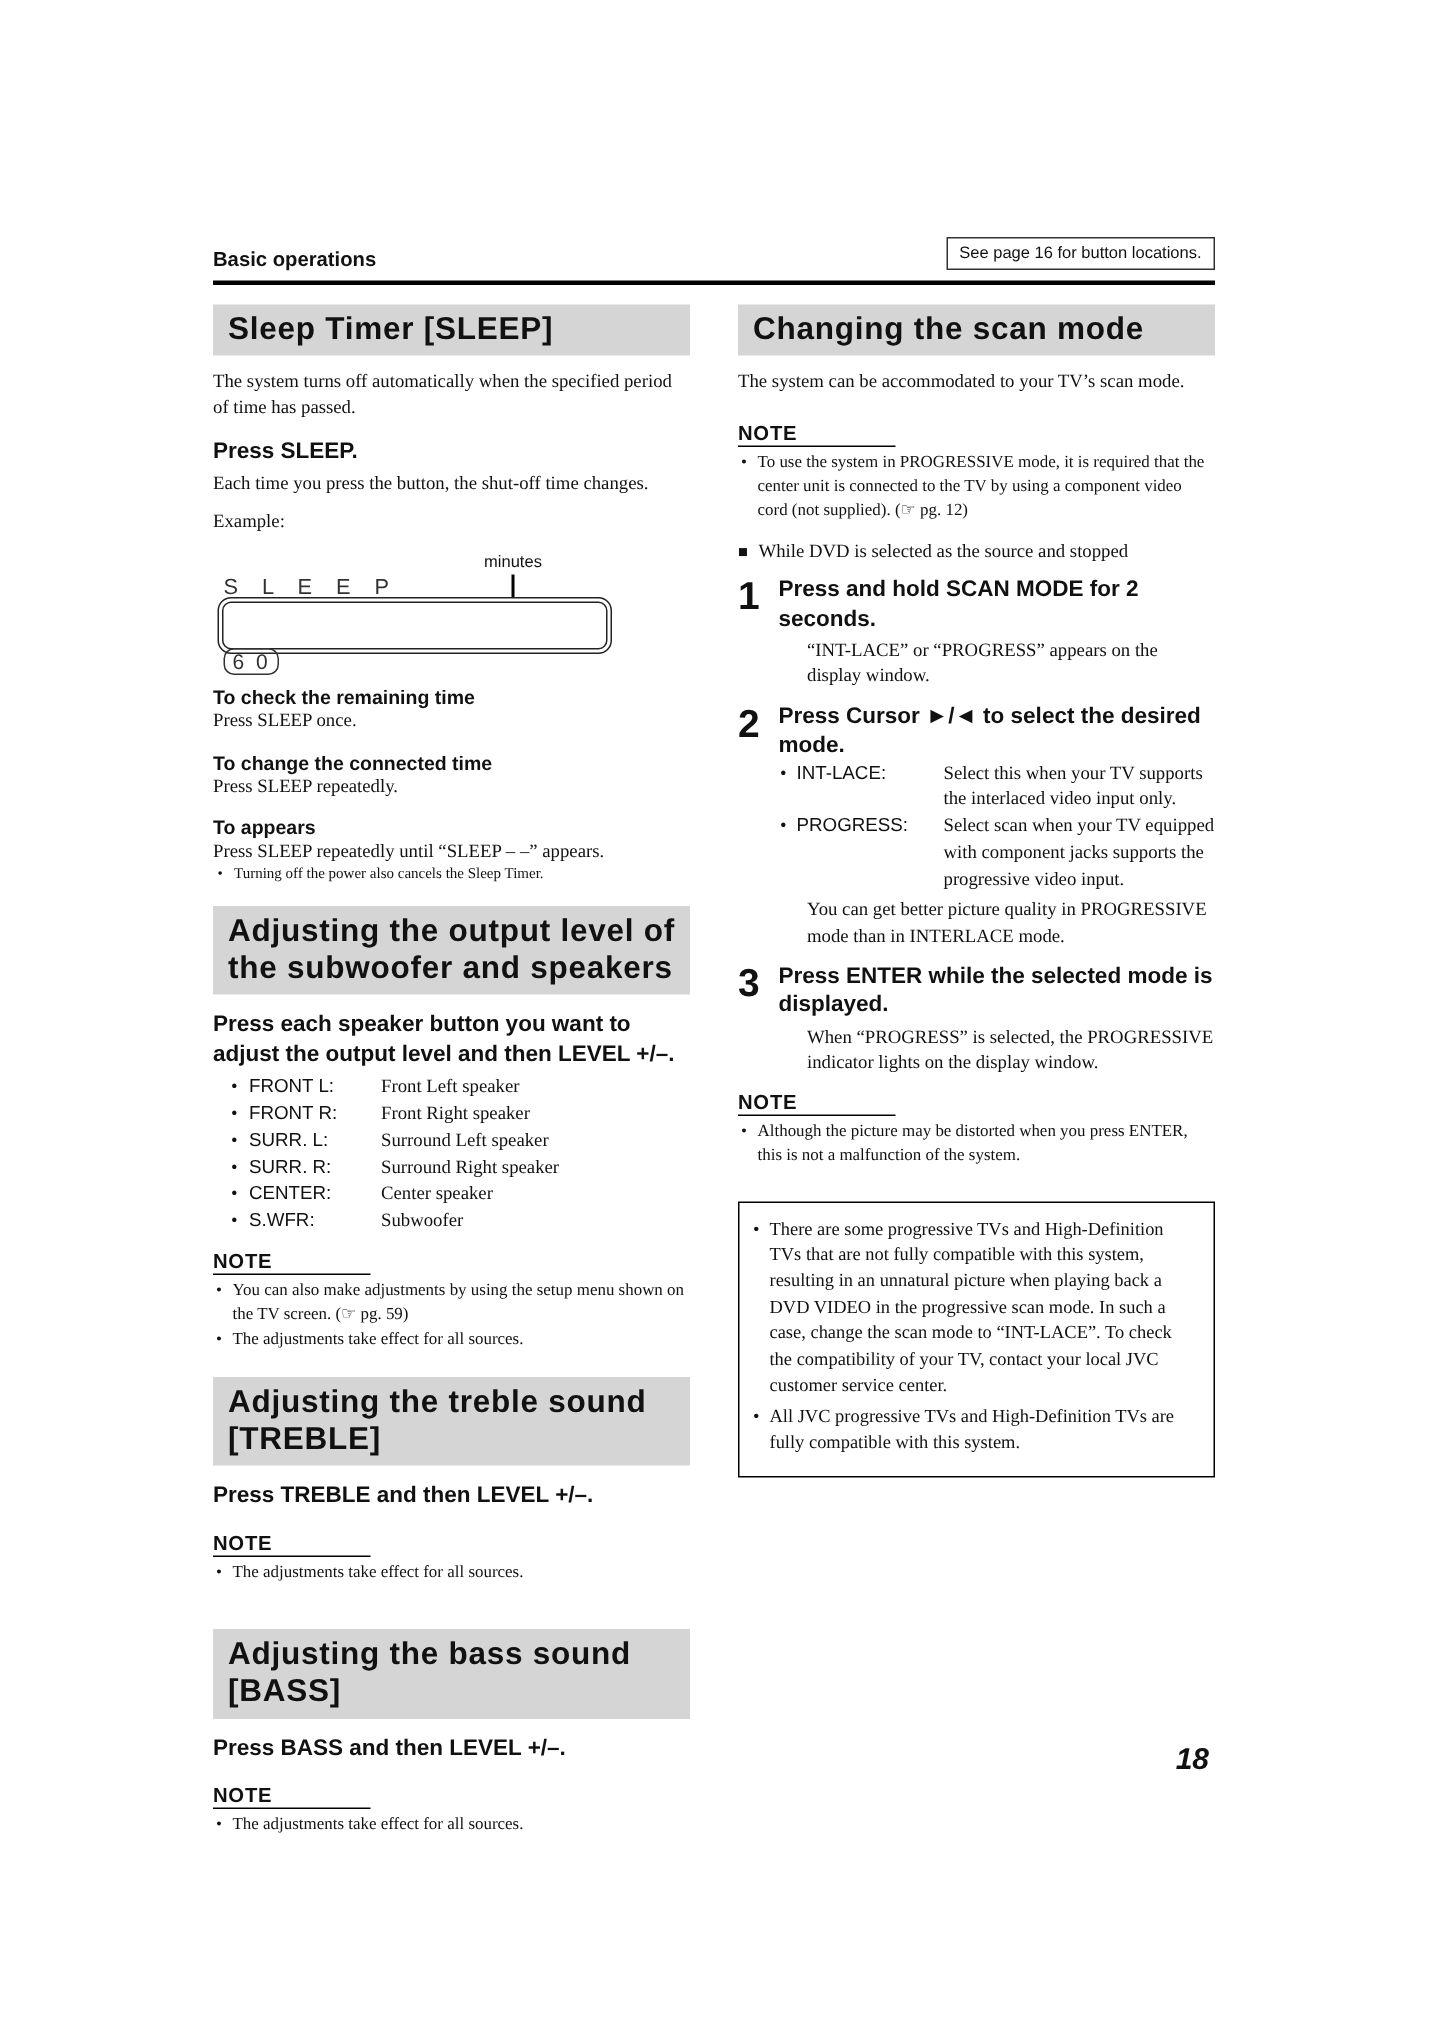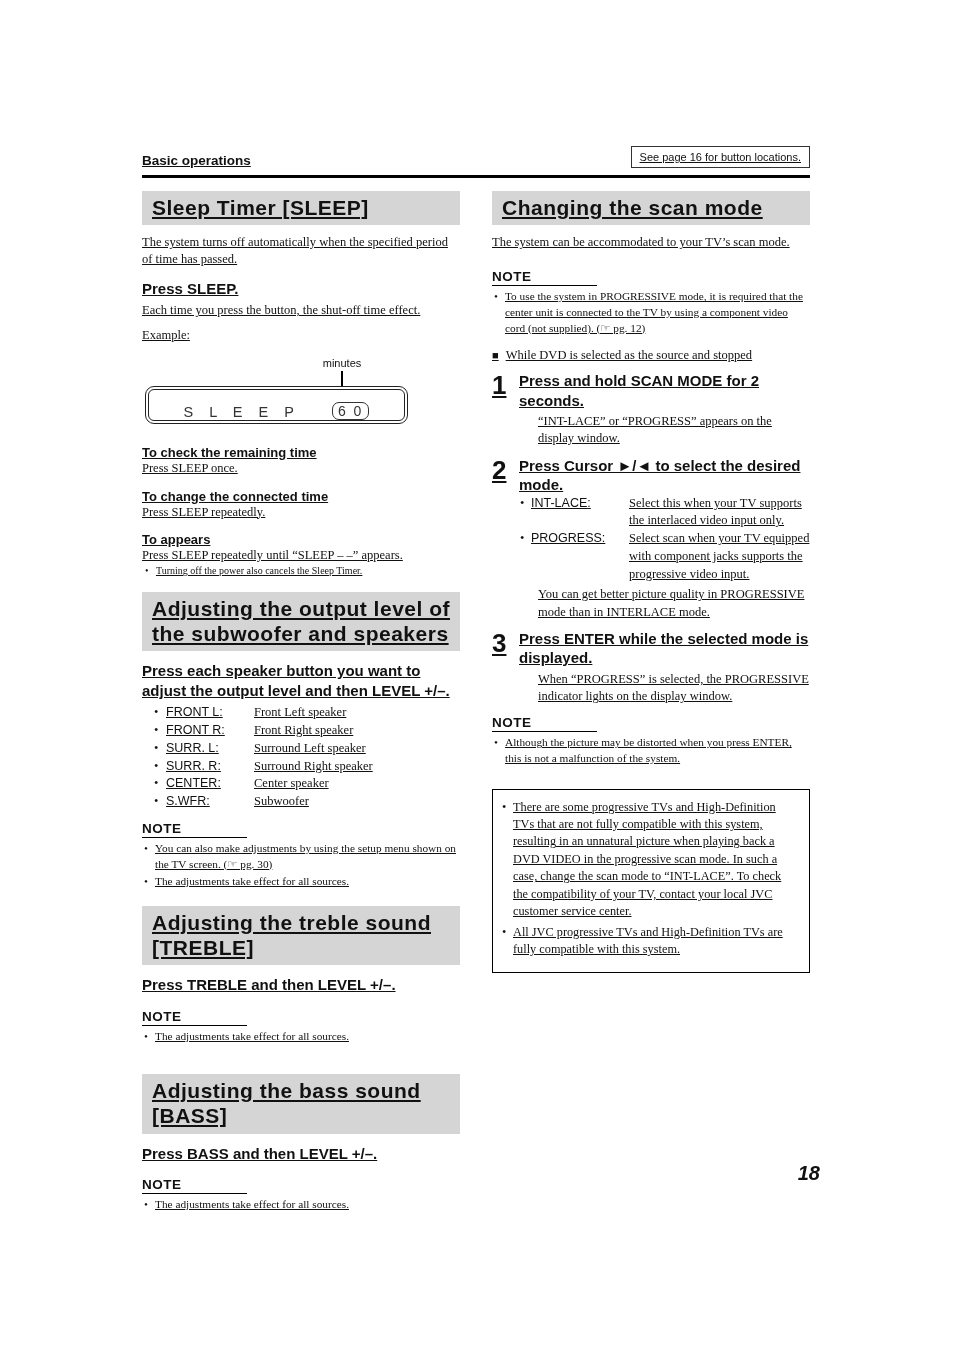--- a/index.html
+++ b/index.html
@@ -2,21 +2,21 @@
 <html><head>
 <meta charset="utf-8">
 <style>
   * { margin:0; padding:0; box-sizing:border-box; }
   html,body { background:#ffffff; }
   body {
     width:954px; height:1351px; position:relative;
     font-family:"Liberation Serif", serif;
     color:#111;
   }
-  .page { position:absolute; left:142px; top:146px; width:668px;text-decoration:underline; }
+  .page { position:absolute; left:142px; top:158px; width:668px; }
 
   
   .hdr { display:flex; justify-content:space-between; align-items:flex-end; }
   .hdr-title { font-family:"Liberation Sans", sans-serif; font-weight:bold; font-size:13.5px; }
   .ref-box { border:1px solid #333; font-family:"Liberation Sans", sans-serif; font-size:11px; padding:4px 8px; }
   .rule { height:3px; background:#000; margin-top:7px; }
 
   
   .cols { display:flex; gap:32px; margin-top:13px; }
   .col { width:318px; }
@@ -57,64 +57,64 @@
   .defrow .ddesc { flex:1; }
 
   
   .diagram { position:relative; height:76px; margin-top:12px; }
   .minutes { position:absolute; left:152px; top:0; width:96px; text-align:center;
              font-family:"Liberation Sans", sans-serif; font-size:11px; }
   .pointer { position:absolute; left:199px; top:14px; width:1.5px; height:15px; background:#000; }
   .disp-outer { position:absolute; left:3px; top:29px; width:263px; height:38px;
                 border:1.5px solid #222; border-radius:9px; padding:2px; }
   .disp-inner { width:100%; height:100%; border:1px solid #222; border-radius:6px;
-                display:flex; align-items:flex-end; justify-content:center; gap:32px;
-                font-family:"Liberation Sans", sans-serif; }
+                display:flex; align-items:flex-start; justify-content:center; gap:32px;
+                font-family:"Liberation Sans", sans-serif;flex-direction:column; }
   .disp-text { font-size:14.5px; letter-spacing:6px; color:#333; }
   .disp-val { border:1.5px solid #333; border-radius:7px; padding:0 5px; font-size:14px;
               letter-spacing:2px; color:#333; }
 
   
   .cond { font-size:12.5px; margin:12px 0 4px 0; }
   .cond .sq { font-size:11px; margin-right:7px; }
   .step { display:flex; margin-top:8px; }
   .step-num { flex:0 0 27px; font-family:"Liberation Sans", sans-serif; font-weight:bold;
               font-size:26px; line-height:1; padding-top:1px; }
   .step-body { flex:1; }
   .step-head { font-family:"Liberation Sans", sans-serif; font-weight:bold; font-size:15px; line-height:1.3; }
   .step-desc { font-size:12.5px; line-height:1.38; margin-top:3px;margin-left:19px; }
   .step .defrow .dlabel { flex:0 0 110px; padding-left:12px; }
   .step .defrow .dlabel::before { left:1px; }
 
   .boxed { border:1.5px solid #000; margin-top:22px; padding:9px 10px 10px 6px; }
   .boxed ul.bullets li { font-size:12.3px; line-height:1.42; margin-bottom:3px; }
 
   .spacer-lg { height:14px; }
-  .pageno { position:absolute; right:134px; top:1162px;
+  .pageno { position:absolute; right:148px; top:1162px;
             font-family:"Liberation Sans", sans-serif; font-weight:bold; font-style:italic; font-size:20px; }
 </style>
 </head>
 <body>
 
 <div class="page">
 
   <div class="hdr">
     <div class="hdr-title">Basic operations</div>
     <div class="ref-box">See page 16 for button locations.</div>
   </div>
   <div class="rule"></div>
 
   <div class="cols">
 
     <div class="col">
 
       <h2 class="sec">Sleep Timer [SLEEP]</h2>
       <p class="body">The system turns off automatically when the specified period of time has passed.</p>
       <h3 class="action">Press SLEEP.</h3>
-      <p class="body">Each time you press the button, the shut-off time effect.</p>
+      <p class="body">Each time you press the button, the shut-off time changes.</p>
       <p class="body">Example:</p>
 
       <div class="diagram">
         <div class="minutes">minutes</div>
         <div class="pointer"></div>
         <div class="disp-outer">
           <div class="disp-inner">
             <span class="disp-text">S L E E P</span>
             <span class="disp-val">6 0</span>
           </div>
@@ -157,21 +157,21 @@
           <span class="ddesc">Center speaker</span>
         </div>
         <div class="defrow">
           <span class="dlabel">S.WFR:</span>
           <span class="ddesc">Subwoofer</span>
         </div>
       </div>
 
       <div class="note-label">NOTE</div>
       <ul class="notes">
-        <li>You can also make adjustments by using the setup menu shown on the TV screen. (☞ pg. 30)</li>
+        <li>You can also make adjustments by using the setup menu shown on the TV screen. (☞ pg. 59)</li>
         <li>The adjustments take effect for all sources.</li>
       </ul>
 
       <div class="spacer-lg"></div>
       <h2 class="sec">Adjusting the treble sound [TREBLE]</h2>
       <h3 class="action">Press TREBLE and then LEVEL +/–.</h3>
       <div class="note-label">NOTE</div>
       <ul class="notes">
         <li>The adjustments take effect for all sources.</li>
       </ul>

